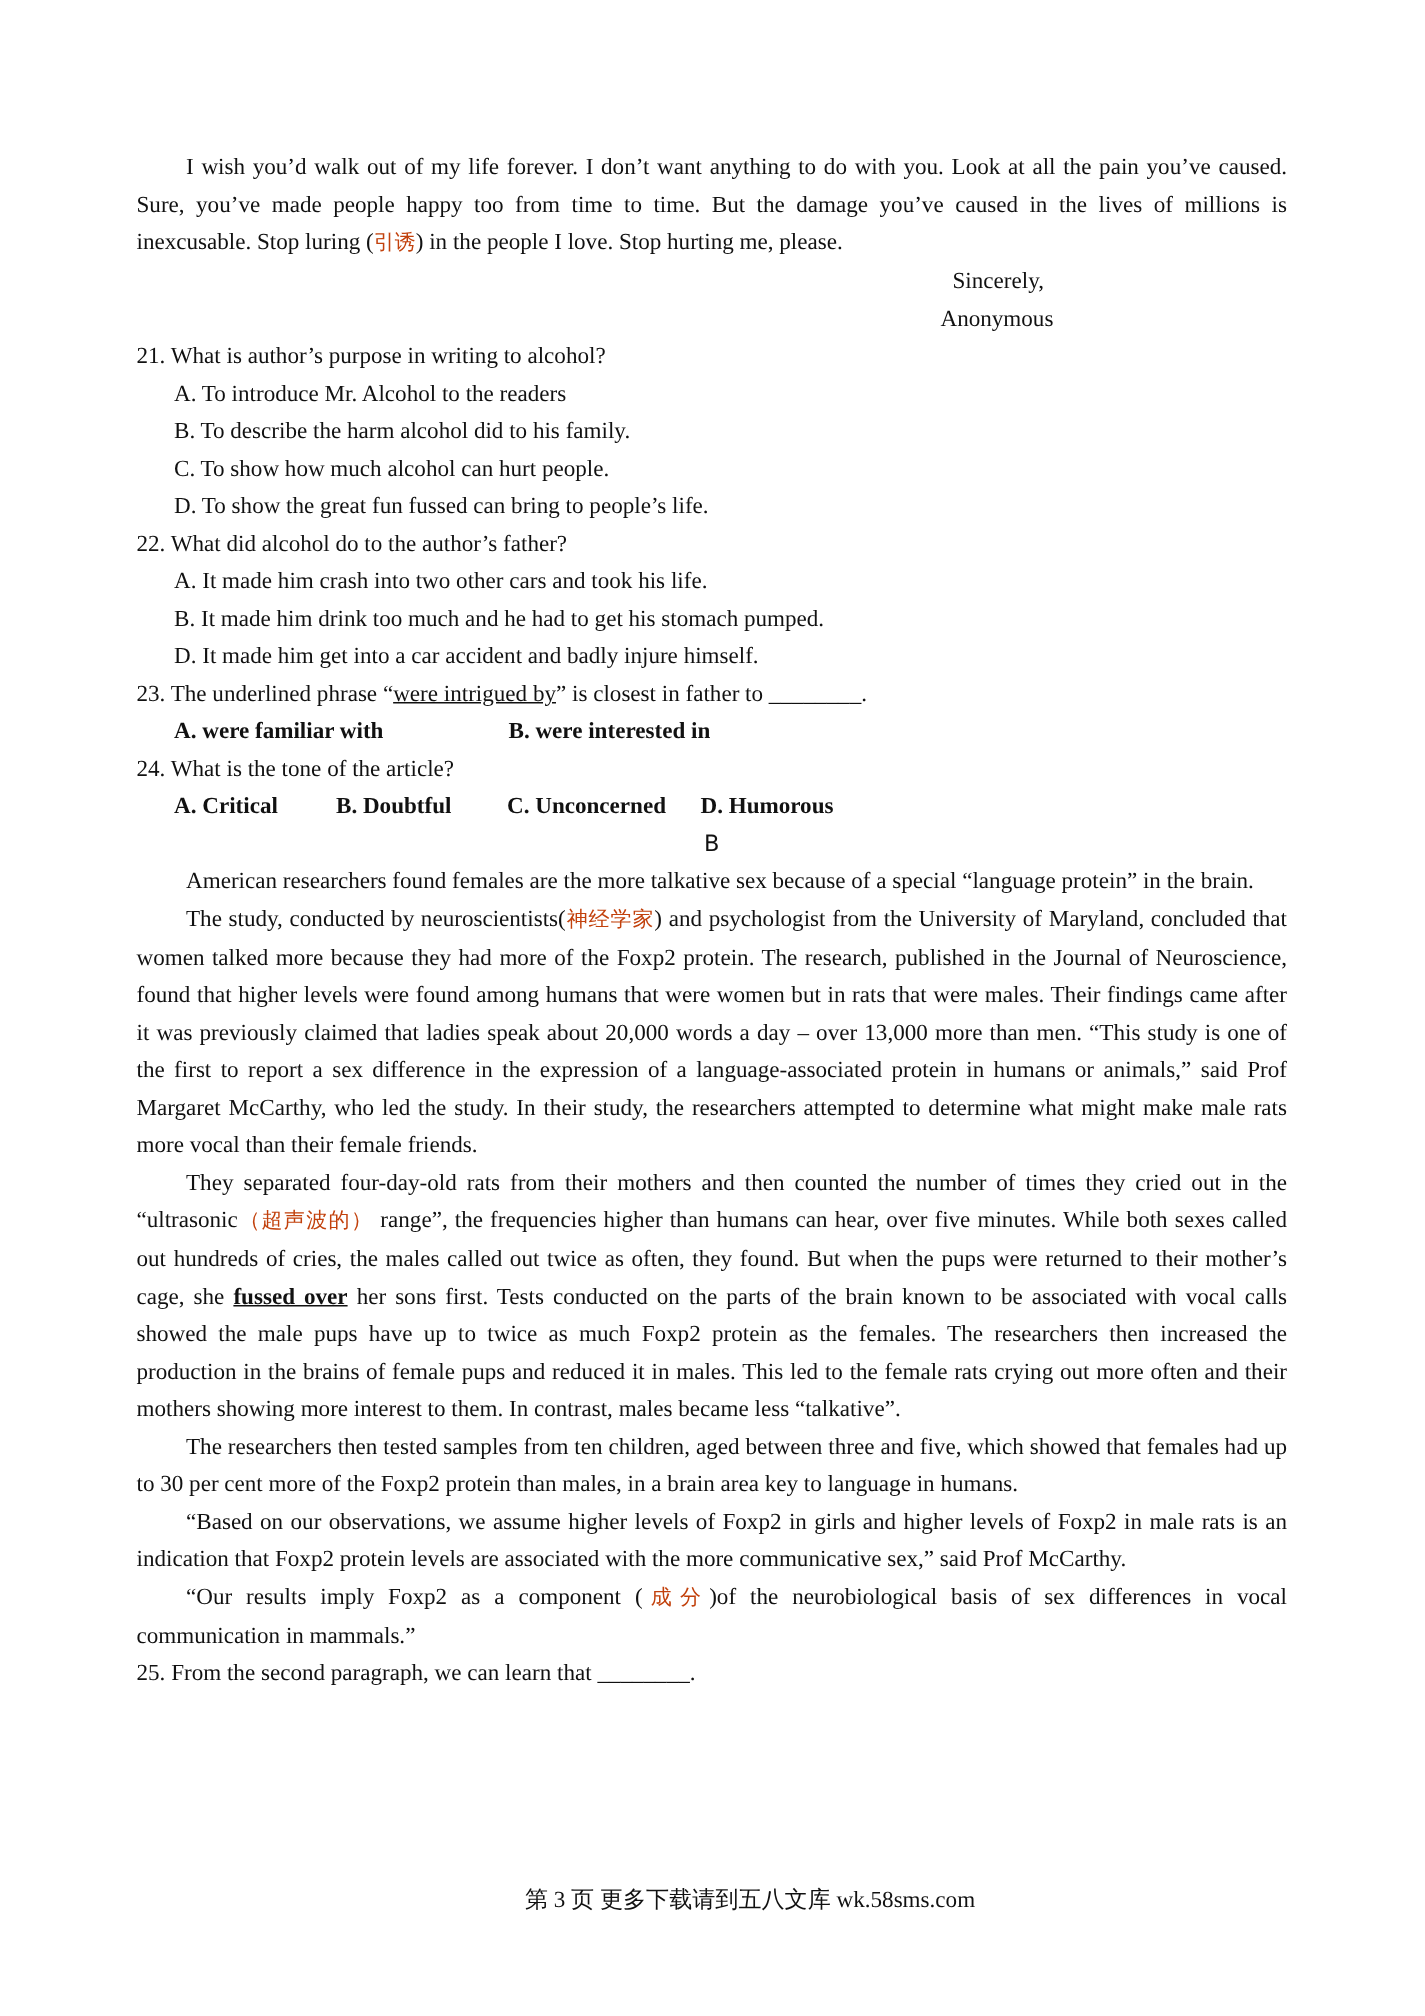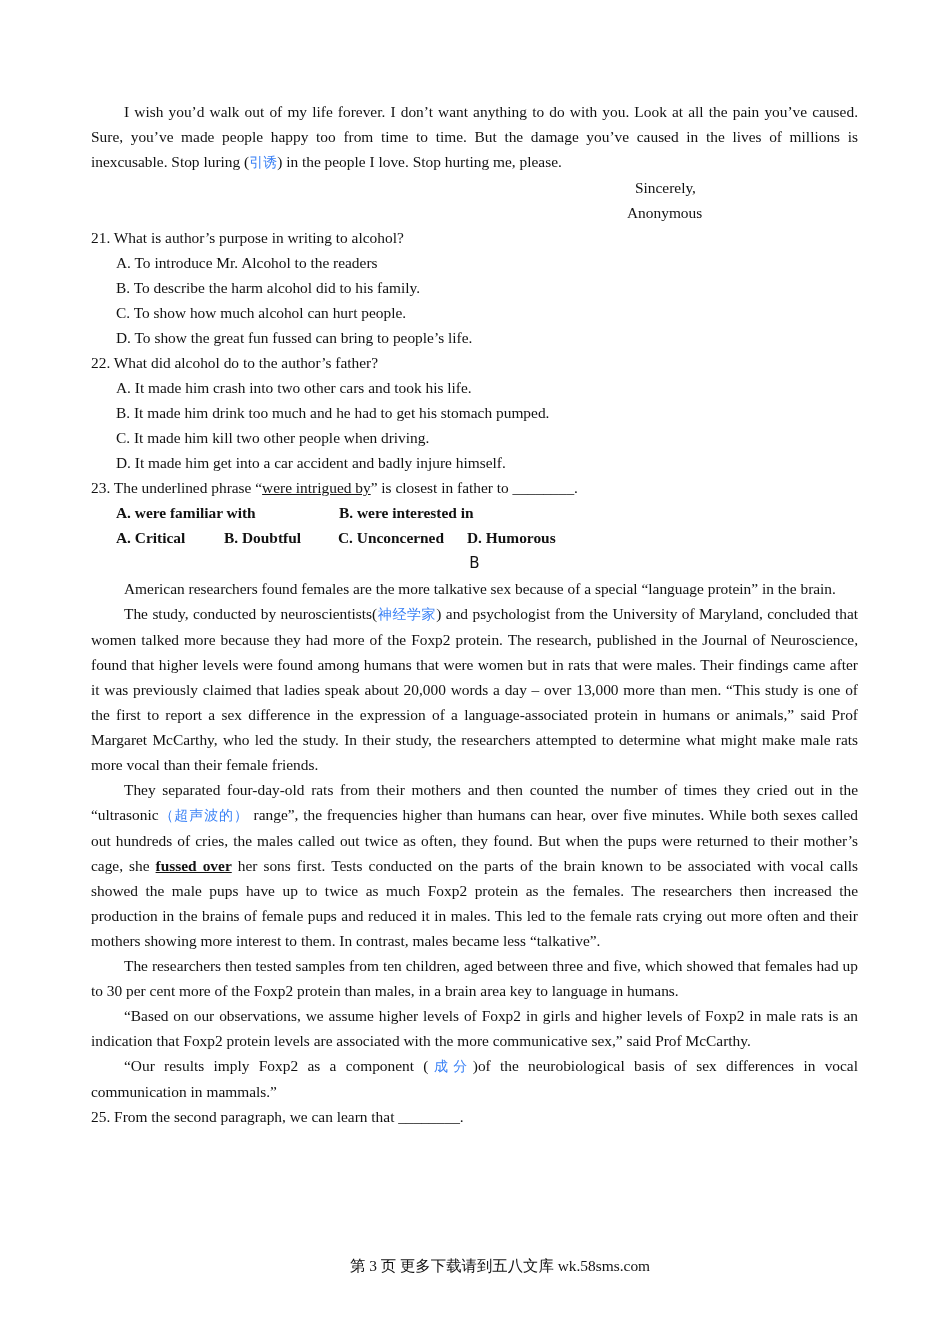--- a/index.html
+++ b/index.html
@@ -10,21 +10,21 @@
   p { margin: 0; }
   .para { text-align: justify; text-indent: 33px; }
   .right { padding-left: 544px; white-space: nowrap; }
   .right2 { padding-left: 536px; white-space: nowrap; }
   .q { margin: 0; }
   .opt { padding-left: 25px; white-space: nowrap; }
   .opt span.cell { display: inline-block; font-weight: bold; }
   .center { text-align: center; }
   .u { text-decoration: underline; }
   .bu { text-decoration: underline; font-weight: bold; }
-  .cn { font-family: "DejaVu Sans", sans-serif; font-size: 14px; color: #3b82f6; }
+  .cn { font-family: "DejaVu Sans", sans-serif; font-size: 14px; color: #c2410c; }
   .footer { position: absolute; left: 0; width: 950px; top: 1256px; text-align: center;
             font-size: 15.4px; padding-left: 25px; }
 </style>
 </head>
 <body>
 
 <div class="page">
 
   <p class="para"><span>I wish you’d walk out of my life forever. I don’t want anything to do with you. Look at all the pain you’ve caused. Sure, you’ve made people happy too from time to time. But the damage you’ve caused in the lives of millions is inexcusable. Stop luring (</span><span class="cn">引诱</span><span>) in the people I love. Stop hurting me, please.</span></p>
   <p class="right">Sincerely,</p>
@@ -35,30 +35,30 @@
     <p class="opt">A. To introduce Mr. Alcohol to the readers</p>
     <p class="opt">B. To describe the harm alcohol did to his family.</p>
     <p class="opt">C. To show how much alcohol can hurt people.</p>
     <p class="opt">D. To show the great fun fussed can bring to people’s life.</p>
   </div>
 
   <div>
     <p class="q">22. What did alcohol do to the author’s father?</p>
     <p class="opt">A. It made him crash into two other cars and took his life.</p>
     <p class="opt">B. It made him drink too much and he had to get his stomach pumped.</p>
-    <p class="opt">C. It made him kill two other people when driving.</p>
     <p class="opt">D. It made him get into a car accident and badly injure himself.</p>
   </div>
 
   <div>
     <p class="q"><span>23. The underlined phrase “</span><span class="u">were intrigued by</span><span>” is closest in father to ________.</span></p>
     <p class="opt"><span class="cell" style="width:223px">A. were familiar with</span><span class="cell">B. were interested in</span></p>
   </div>
 
   <div>
+    <p class="q">24. What is the tone of the article?</p>
     <p class="opt"><span class="cell" style="width:108px">A. Critical</span><span class="cell" style="width:114px">B. Doubtful</span><span class="cell" style="width:129px">C. Unconcerned</span><span class="cell">D. Humorous</span></p>
   </div>
 
   <p class="center"><span class="cn" style="font-size:15px;color:#111">B</span></p>
 
   <p class="para">American researchers found females are the more talkative sex because of a special “language protein” in the brain.</p>
 
   <p class="para"><span>The study, conducted by neuroscientists(</span><span class="cn">神经学家</span><span>) and psychologist from the University of Maryland, concluded that women talked more because they had more of the Foxp2 protein. The research, published in the Journal of Neuroscience, found that higher levels were found among humans that were women but in rats that were males. Their findings came after it was previously claimed that ladies speak about 20,000 words a day – over 13,000 more than men. “This study is one of the first to report a sex difference in the expression of a language-associated protein in humans or animals,” said Prof Margaret McCarthy, who led the study. In their study, the researchers attempted to determine what might make male rats more vocal than their female friends.</span></p>
 
   <p class="para"><span>They separated four-day-old rats from their mothers and then counted the number of times they cried out in the “ultrasonic</span><span class="cn">（超声波的）</span><span> range”, the frequencies higher than humans can hear, over five minutes. While both sexes called out hundreds of cries, the males called out twice as often, they found. But when the pups were returned to their mother’s cage, she </span><span class="bu">fussed over</span><span> her sons first. Tests conducted on the parts of the brain known to be associated with vocal calls showed the male pups have up to twice as much Foxp2 protein as the females. The researchers then increased the production in the brains of female pups and reduced it in males. This led to the female rats crying out more often and their mothers showing more interest to them. In contrast, males became less “talkative”.</span></p>

